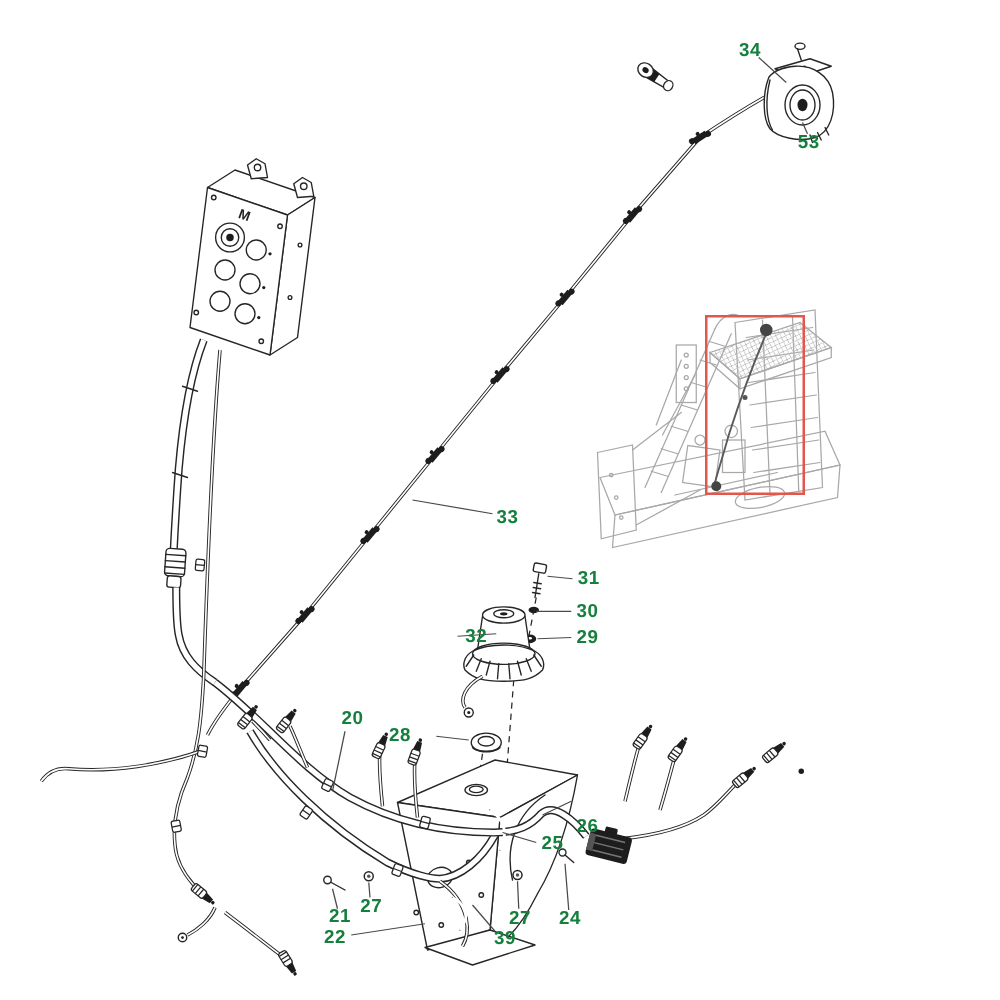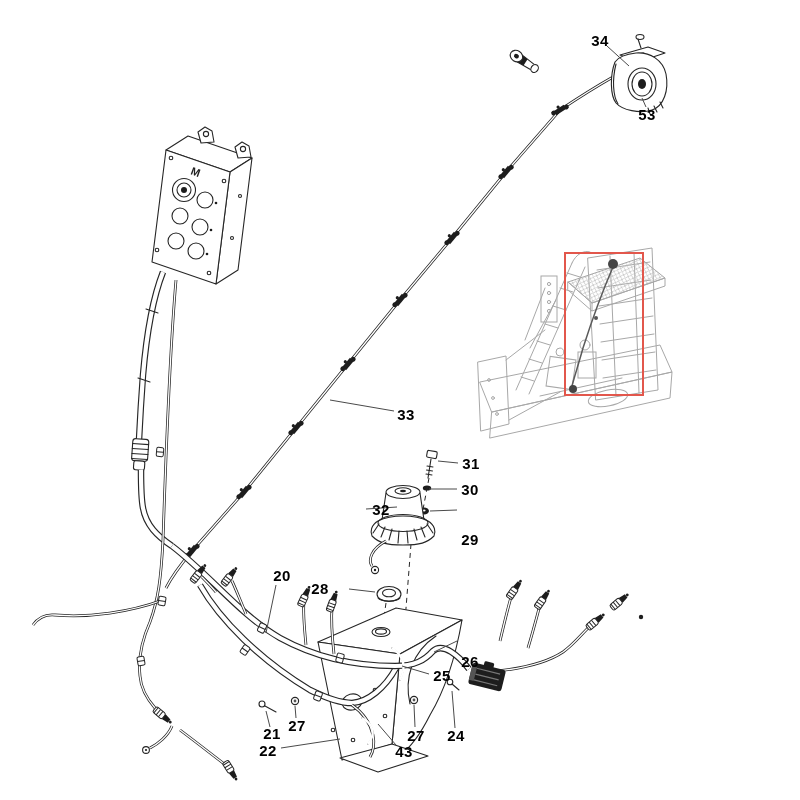--- a/index.html
+++ b/index.html
@@ -11,21 +11,21 @@
   .fd{fill:#1d1d1d;stroke:none;}
   .tube{stroke:#262626;stroke-width:6.5;fill:none;}
   .tubein{stroke:#ffffff;stroke-width:4.2;fill:none;}
   .thin{stroke:#262626;stroke-width:2.8;fill:none;}
   .thinin{stroke:#ffffff;stroke-width:1.3;fill:none;}
   .dash{stroke:#262626;stroke-width:1;stroke-dasharray:5 4;fill:none;}
   .ldr{stroke:#4a4a4a;stroke-width:1;fill:none;}
   .tn{stroke:#a8a8a8;stroke-width:1;fill:none;stroke-linecap:round;}
   .tnd{stroke:#5a5a5a;fill:none;}
   .callout{position:absolute;transform:translate(-50%,-50%);font-size:15px;font-weight:600;
-           color:#000000;letter-spacing:.5px;white-space:nowrap;}
+           color:#15803d;letter-spacing:.5px;white-space:nowrap;}
 </style>
 </head>
 <body>
 
 <div class="canvas">
 <svg width="800" height="800" viewBox="0 0 800 800">
   <defs>
     <pattern id="mesh" width="5" height="5" patternUnits="userSpaceOnUse" patternTransform="rotate(20)">
       <path d="M0,0 L5,5 M5,0 L0,5" stroke="#b9b9b9" stroke-width="0.7"></path>
     </pattern>
@@ -317,27 +317,27 @@
     <line class="ldr" x1="366" y1="509" x2="397" y2="507"></line>
     <line class="ldr" x1="394" y1="411" x2="330" y2="400"></line>
     <line class="ldr" x1="607" y1="46" x2="629" y2="66"></line>
     <line class="ldr" x1="646" y1="107" x2="642" y2="98"></line>
   </g>
 </svg>
 
 <span class="callout" style="left:282px;top:575px;">20</span>
 <span class="callout" style="left:272px;top:733px;">21</span>
 <span class="callout" style="left:268px;top:750px;">22</span>
-<span class="callout" style="left:404px;top:751px;">43</span>
+<span class="callout" style="left:404px;top:751px;">39</span>
 <span class="callout" style="left:456px;top:735px;">24</span>
 <span class="callout" style="left:442px;top:675px;">25</span>
 <span class="callout" style="left:470px;top:639px;margin-top:22px;">26</span>
 <span class="callout" style="left:297px;top:725px;">27</span>
 <span class="callout" style="left:416px;top:735px;">27</span>
 <span class="callout" style="left:320px;top:588px;text-align:center;">28</span>
-<span class="callout" style="left:470px;top:510px;margin-top:29px;">29</span>
+<span class="callout" style="left:470px;top:510px;">29</span>
 <span class="callout" style="left:470px;top:489px;">30</span>
 <span class="callout" style="left:471px;top:463px;">31</span>
 <span class="callout" style="left:353px;top:509px;margin-left:28px;">32</span>
 <span class="callout" style="left:406px;top:414px;">33</span>
 <span class="callout" style="left:600px;top:40px;">34</span>
 <span class="callout" style="left:647px;top:114px;">53</span>
 </div>
 
 </body></html>

